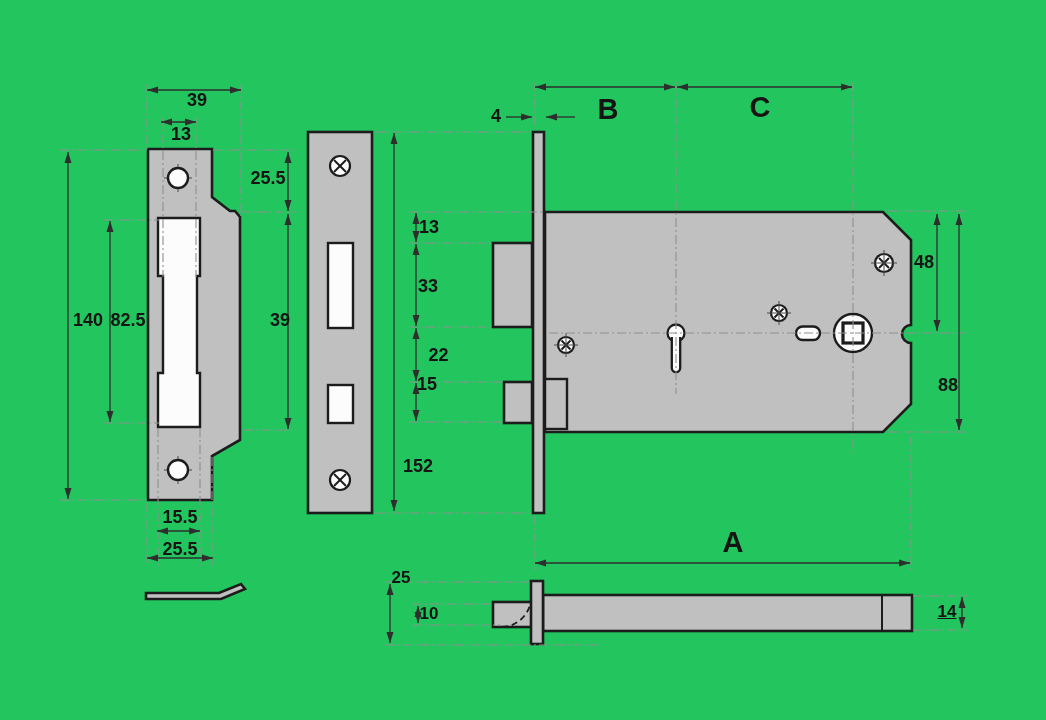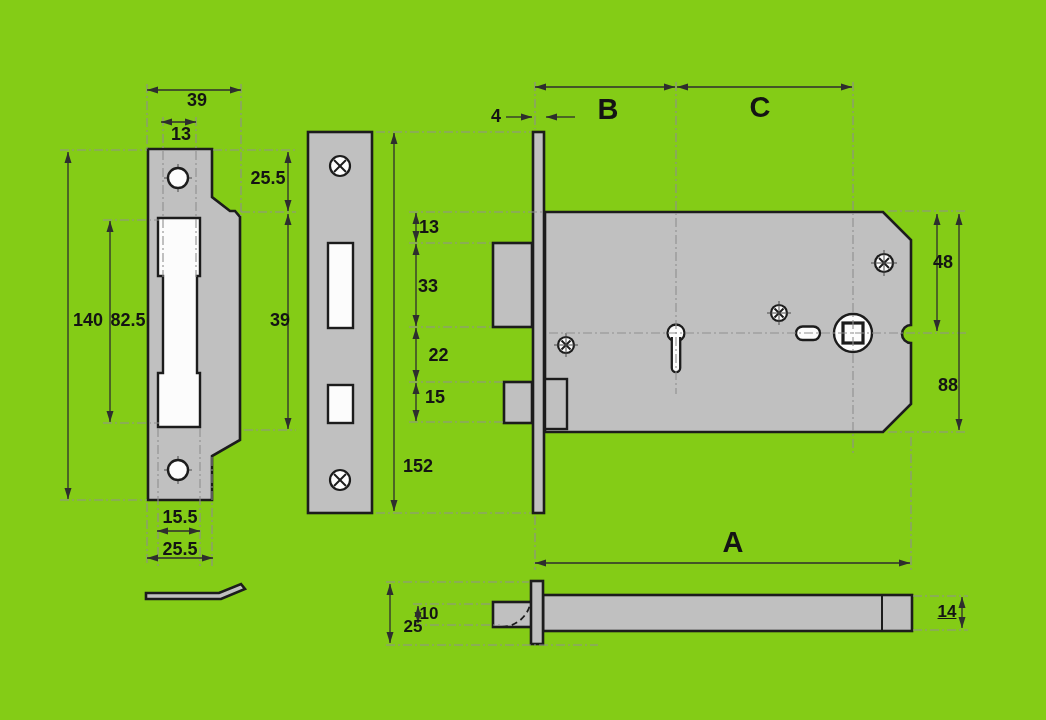--- a/index.html
+++ b/index.html
@@ -1,19 +1,19 @@
 <!DOCTYPE html>
 <html><head>
 <meta charset="utf-8">
 <style>
   html,body{margin:0;padding:0;}
   #canvas{
     position:relative;
     width:1046px;height:720px;
-    background:#84cc16;
+    background:#22c55e;
     overflow:hidden;
     font-family:"Liberation Sans",sans-serif;
   }
   #drawing{position:absolute;left:0;top:0;}
   .lbl{
     position:absolute;
     transform:translate(-50%,-50%);
     font:700 18px "Liberation Sans",sans-serif;
     color:#141414;
     white-space:nowrap;
@@ -203,24 +203,24 @@
 <div class="lbl" style="left:268px;top:178px;">25.5</div>
 <div class="lbl" style="left:88px;top:320px;">140</div>
 <div class="lbl" style="left:128px;top:320px;">82.5</div>
 <div class="lbl" style="left:280px;top:320px;">39</div>
 <div class="lbl" style="left:180px;top:517px;text-align:center;">15.5</div>
 <div class="lbl" style="left:180px;top:549px;">25.5</div>
 <div class="lbl" style="left:408px;top:466px;margin-left:10px;">152</div>
 <div class="lbl" style="left:429px;top:227px;">13</div>
 <div class="lbl" style="left:428px;top:286px;text-align:center;">33</div>
 <div class="lbl" style="left:426px;top:355px;padding-left:25px;">22</div>
-<div class="lbl" style="left:427px;top:397px;margin-left:8px;">15</div>
+<div class="lbl" style="left:427px;top:384px;">15</div>
 <div class="lbl" style="left:496px;top:116px;">4</div>
 <div class="lbl big" style="left:608px;top:109px;">B</div>
 <div class="lbl big" style="left:760px;top:107px;">C</div>
-<div class="lbl" style="left:924px;top:262px;padding-left:38px;">48</div>
+<div class="lbl" style="left:924px;top:262px;">48</div>
 <div class="lbl" style="left:948px;top:385px;">88</div>
 <div class="lbl big" style="left:733px;top:542px;">A</div>
-<div class="lbl small" style="left:401px;top:627px;margin-left:12px;">25</div>
+<div class="lbl small" style="left:401px;top:578px;">25</div>
 <div class="lbl small" style="left:429px;top:614px;">10</div>
 <div class="lbl small" style="left:947px;top:612px;text-decoration:underline;">14</div>
 
 </div>
 
 </body></html>

